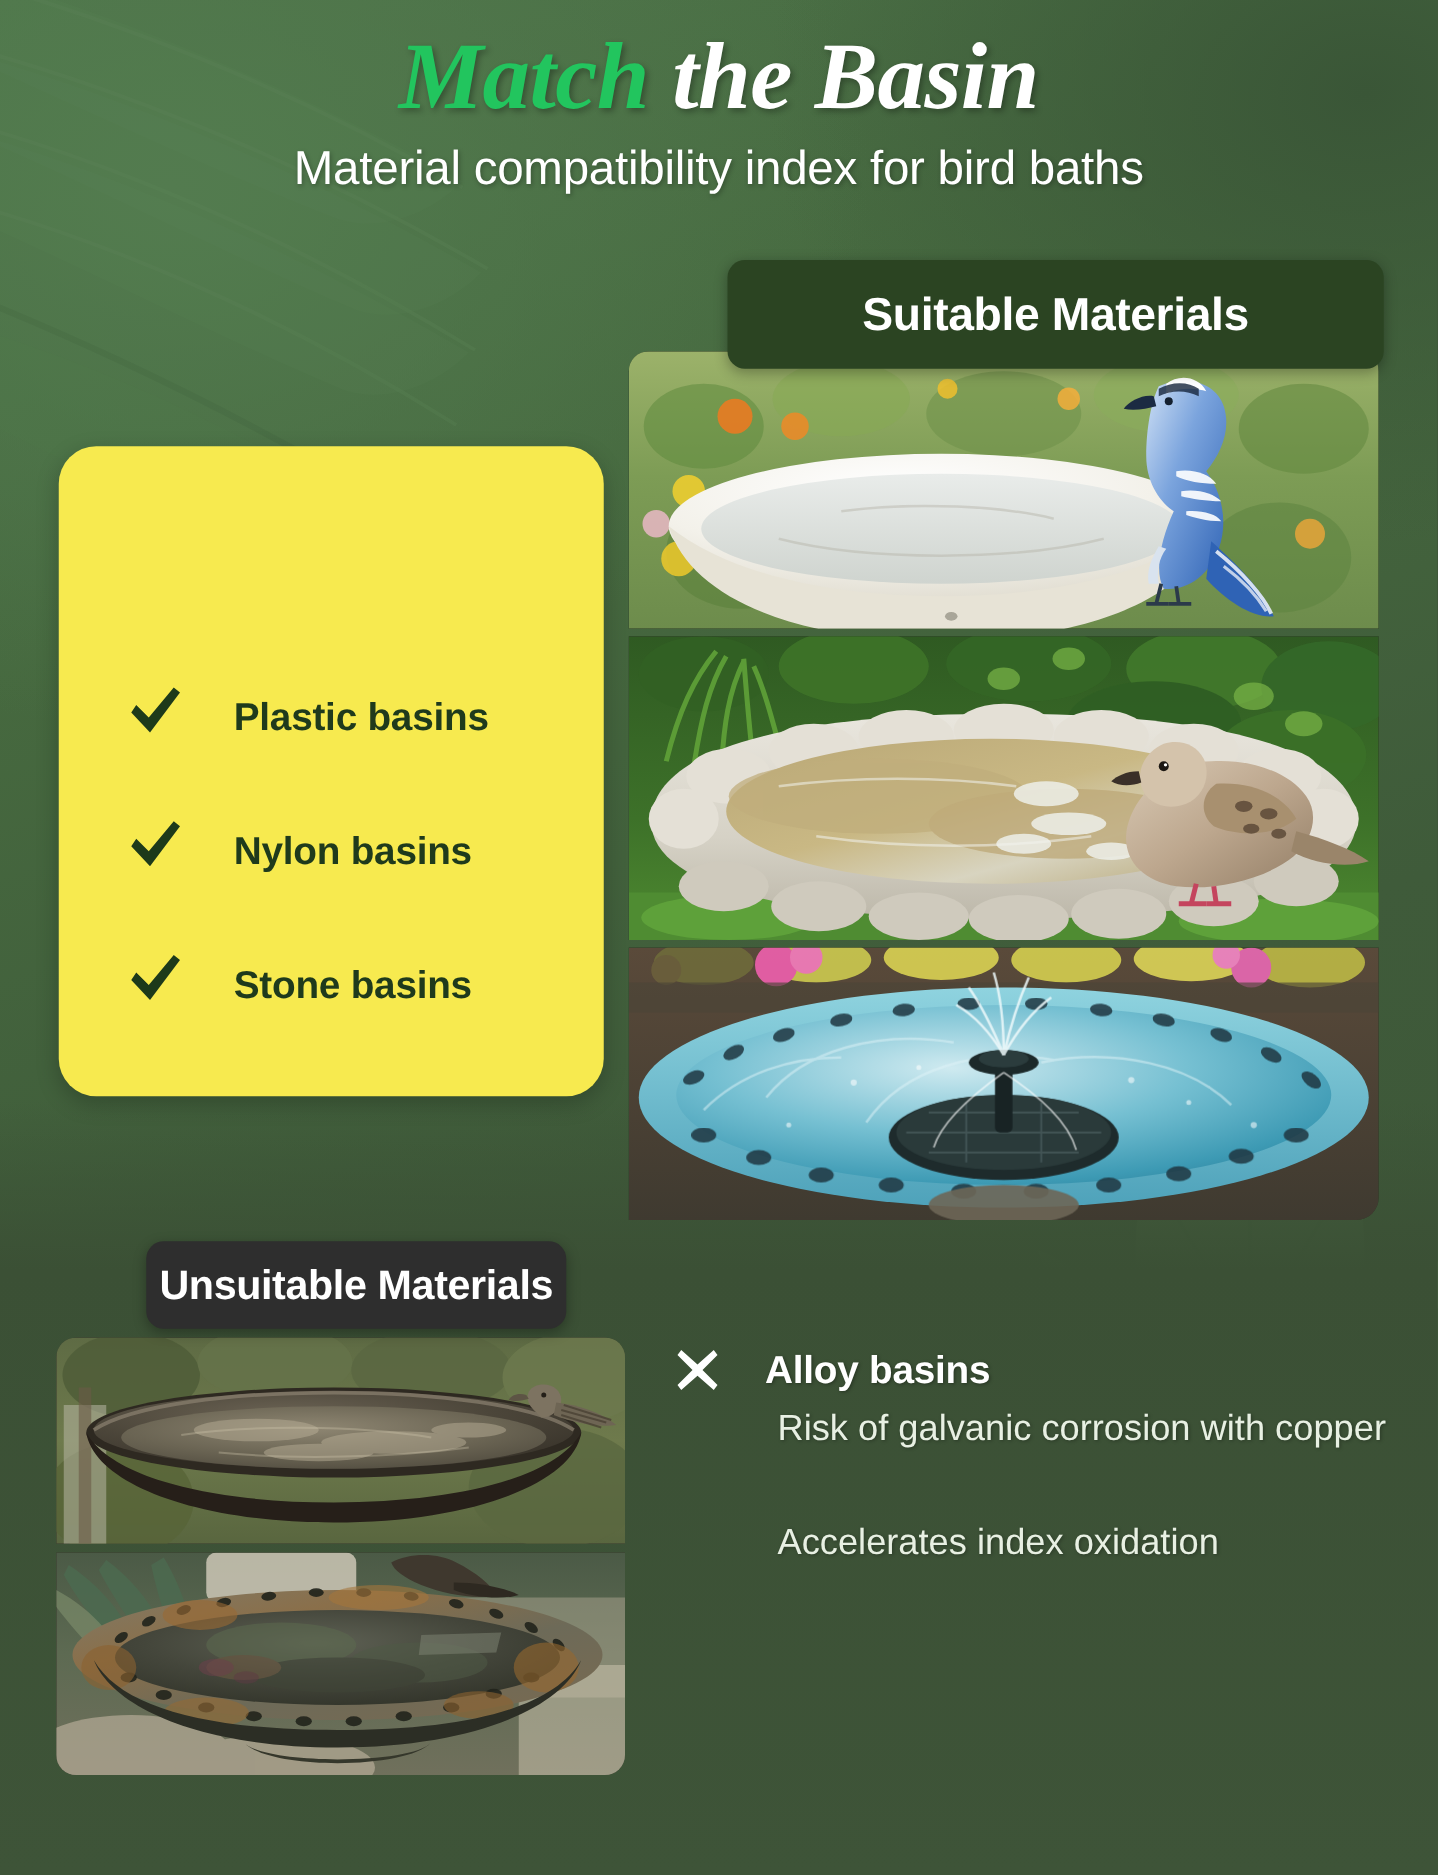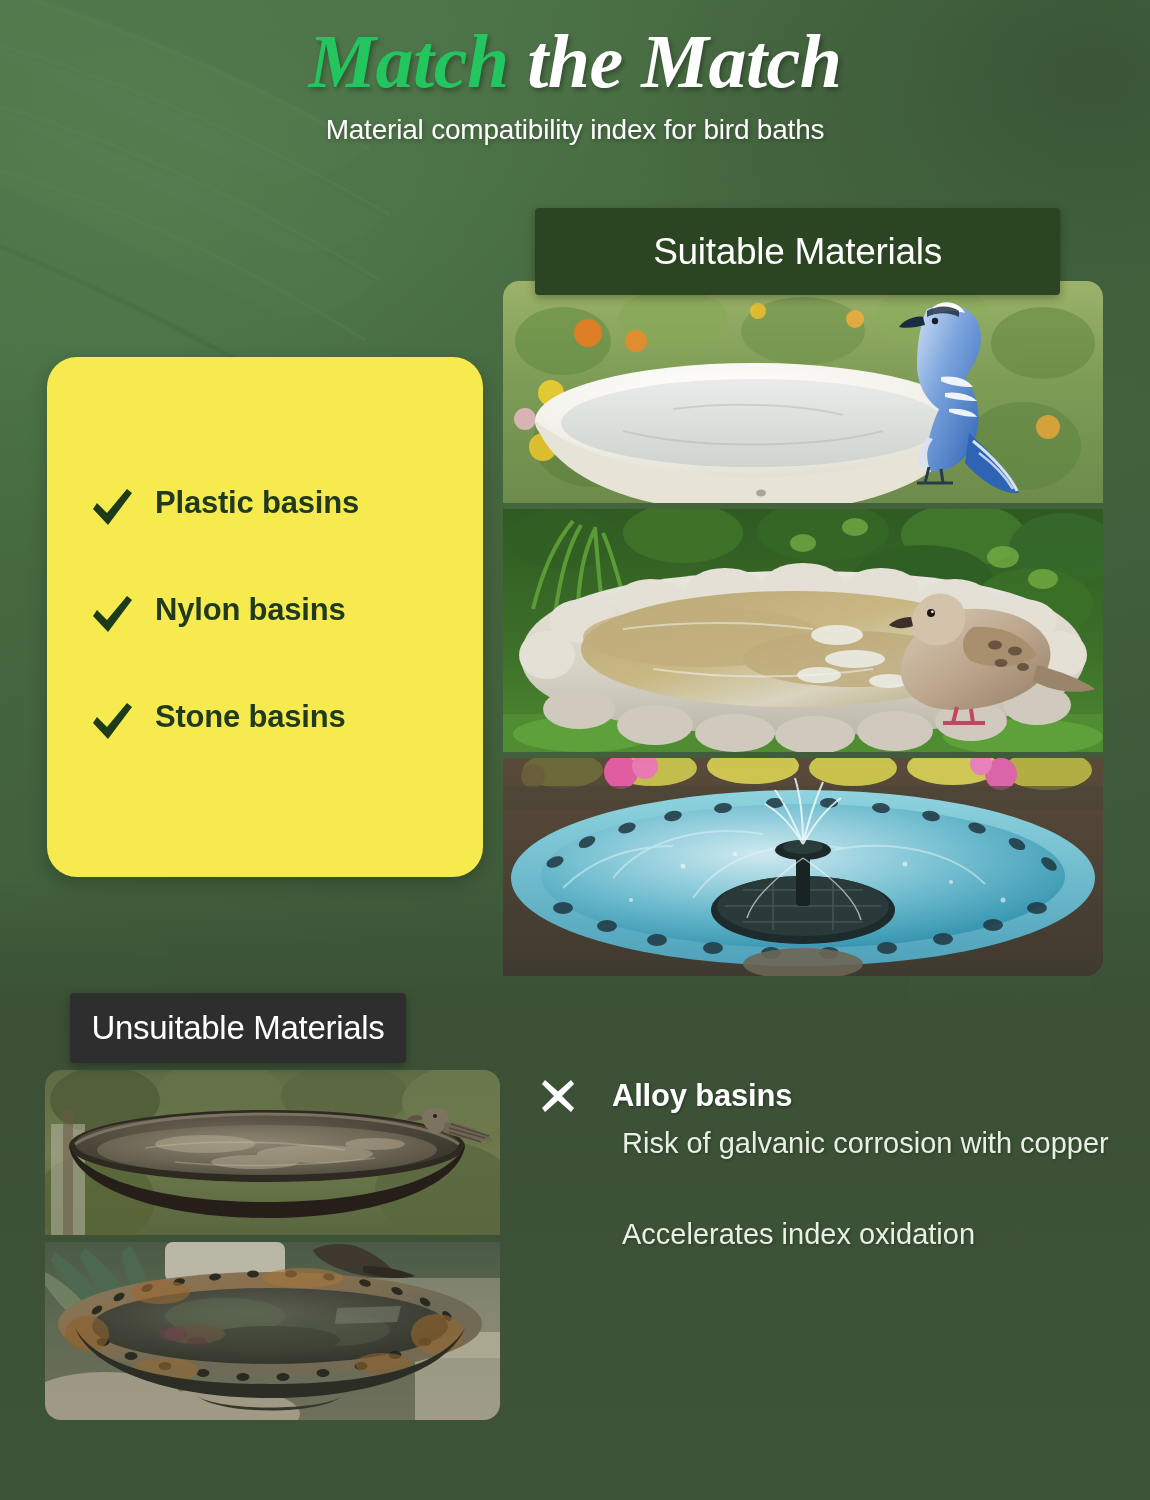--- a/index.html
+++ b/index.html
@@ -34,52 +34,53 @@
     font-family:"Liberation Serif", serif;
     font-style:italic; font-weight:bold;
     font-size:76px; line-height:1.05;
     letter-spacing:-0.5px;
     text-shadow:2px 3px 5px rgba(0,0,0,.32);
   }
   .t-gold { color:#22c55e; }
   .t-white { color:#FFFFFF; }
   .subtitle {
     margin-top:12px;
-    font-size:28px; font-weight:400; color:#FFFFFF;
+    font-size:38px; font-weight:400; color:#FFFFFF;
     text-shadow:1px 2px 4px rgba(0,0,0,.30);
     letter-spacing:-0.2px;
   }
 
   
   .badge {
     position:absolute; z-index:8;
     display:flex; align-items:center; justify-content:center;
-    color:#FFFFFF; font-weight:normal;
-    border-radius:4px;
+    color:#FFFFFF; font-weight:bold;
+    border-radius:14px;
     box-shadow:0 3px 10px rgba(0,0,0,.30);
+    margin-left:47px;
   }
   #badge-suitable {
     left:535px; top:208px; width:525px; height:87px;
     background:#2b4422;
     font-size:37px; letter-spacing:-0.3px;
   }
   #badge-unsuitable {
     left:70px; top:993px; width:336px; height:70px;
     background:#2e2e2e;
     font-size:33px; letter-spacing:-0.3px;
   }
 
   
   .ycard {
     position:absolute; left:47px; top:357px; width:436px; height:520px;
     background:#F7EA4F; border-radius:30px; z-index:6;
     box-shadow:0 6px 18px rgba(0,0,0,.22);
   }
   .ylist { position:absolute; left:0; right:0; top:128px; }
-  .yitem { display:flex; align-items:flex-start; gap:20px; padding-left:42px; height:107px; }
+  .yitem { display:flex; align-items:flex-end; gap:40px; padding-left:54px; height:107px; }
   .check-ic { flex:0 0 auto; width:46px; height:46px; }
   .yitem-label {
     font-size:31px; font-weight:bold; color:#1f3a1c;
     letter-spacing:-0.2px; white-space:nowrap;
   }
 
   
   .photos-right { position:absolute; left:503px; top:281px; width:600px; z-index:4; }
   .ph { position:relative; width:600px; overflow:hidden; background:#2b3a24; }
   #photo-ceramic  { height:222px; border-top-left-radius:16px; border-top-right-radius:16px; }
@@ -147,21 +148,21 @@
       </g>
     </svg>
   </div>
 
   <div class="bg-dark-bottom"></div>
 </div>
 
 <div class="header">
   <div class="title">
     <span class="t-gold">Match</span>
-    <span class="t-white">the Match</span>
+    <span class="t-white">the Basin</span>
   </div>
   <div class="subtitle">Material compatibility index for bird baths</div>
 </div>
 
 <div class="badge" id="badge-suitable">Suitable Materials</div>
 
 <div class="photos-right">
 
   <div class="ph" id="photo-ceramic">
     <svg width="600" height="222" viewBox="0 0 600 222" preserveAspectRatio="xMidYMid slice">

